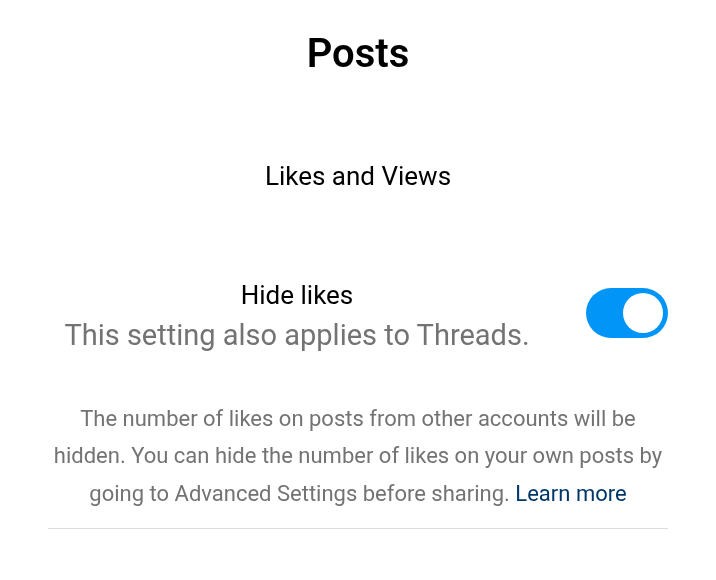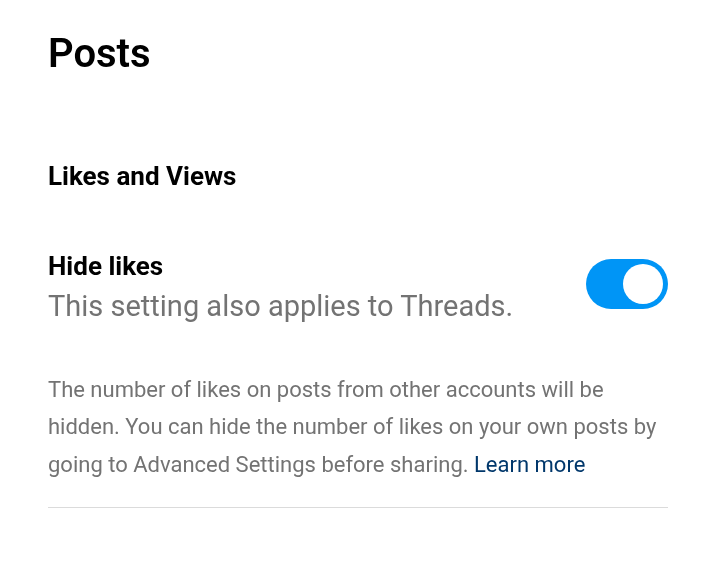--- a/index.html
+++ b/index.html
@@ -1,51 +1,52 @@
 <!DOCTYPE html>
 <html><head>
   <meta charset="utf-8">
   <style>
     * {
       margin: 0;
       padding: 0;
       box-sizing: border-box;
+      text-align: center;
     }
     body {
       font-family: -apple-system, BlinkMacSystemFont, "Segoe UI", Roboto, Helvetica, Arial, sans-serif;
       background: #ffffff;
       width: 716px;
       height: 580px;
       padding: 30px 48px 0 48px;
     }
     .page-title {
       font-size: 40px;
       font-weight: 600;
       color: #000;
       margin-bottom: 84px;
     }
     .section-title {
       font-size: 26px;
-      font-weight: 700;
+      font-weight: 400;
       color: #000;
-      margin-bottom: 60px;
+      margin-bottom: 89px;
     }
     .setting-row {
       display: flex;
       justify-content: space-between;
       align-items: flex-start;
       margin-bottom: 48px;
     }
     .setting-text {
       flex: 1;
       padding-right: 40px;
     }
     .setting-label {
       font-size: 26px;
-      font-weight: 700;
+      font-weight: 400;
       color: #000;
       margin-bottom: 8px;
     }
     .setting-subtitle {
       font-size: 29px;
       font-weight: 400;
       color: #737373;
     }
     .toggle {
       position: relative;
@@ -63,21 +64,21 @@
       top: 5px;
       width: 40px;
       height: 40px;
       background: #ffffff;
       border-radius: 50%;
     }
     .description {
       font-size: 22px;
       line-height: 1.7;
       color: #737373;
-      padding-bottom: 24px;
+      padding-bottom: 16px;
       border-bottom: 1px solid #dbdbdb;
     }
     .learn-more {
       color: #00376b;
       cursor: pointer;
     }
   </style>
 </head>
 <body>
 

